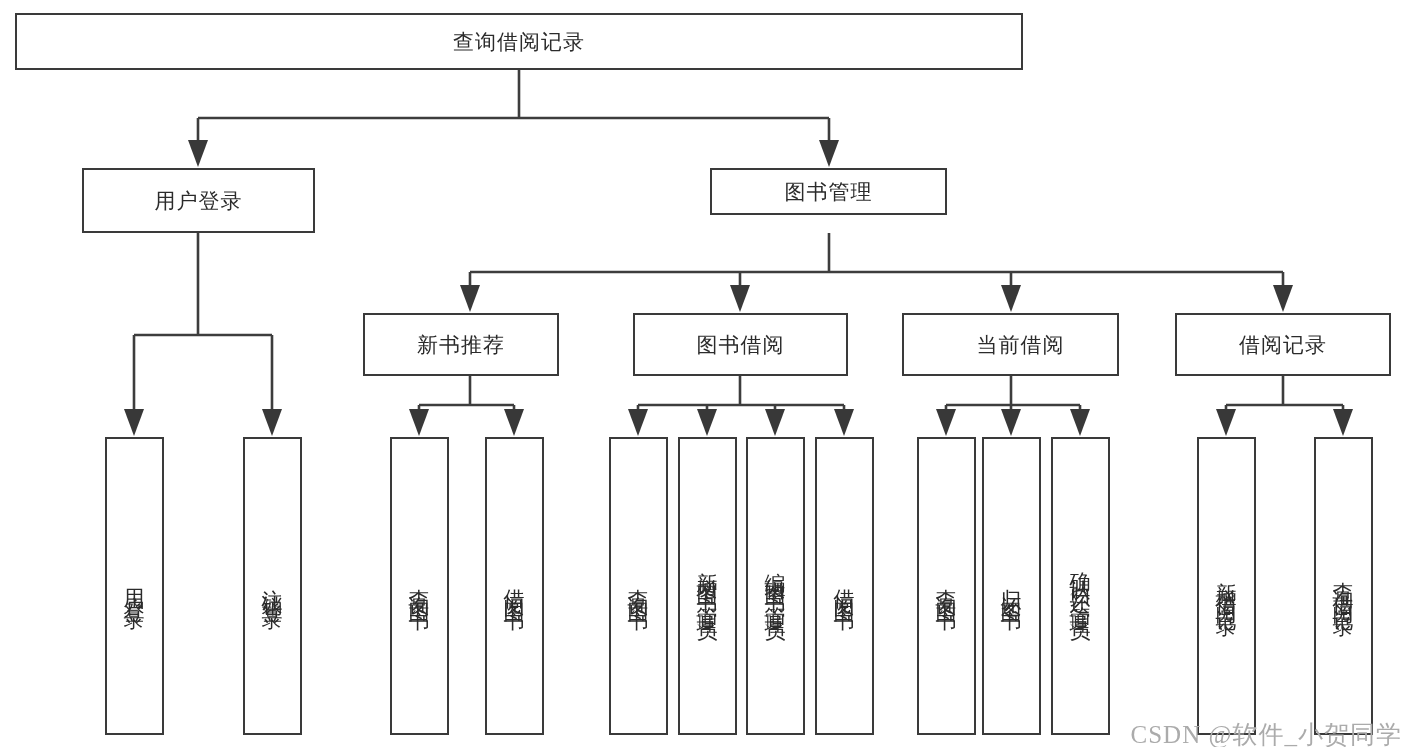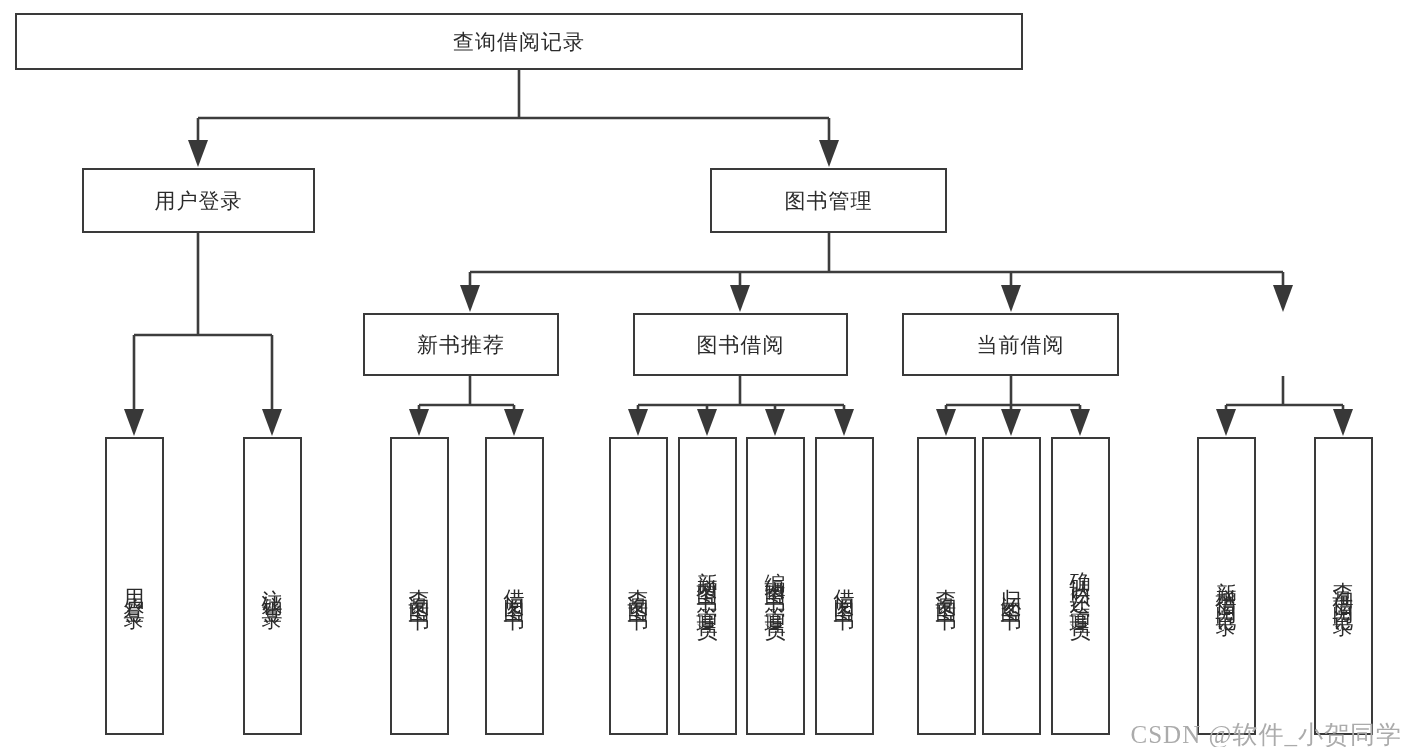--- a/index.html
+++ b/index.html
@@ -103,25 +103,26 @@
     <g>
       <path d="M1283 376 V405 M1226 405 H1343 M1226 405 V410 M1343 405 V410"></path>
       <polygon points="1216,409 1236,409 1226,436"></polygon>
       <polygon points="1333,409 1353,409 1343,436"></polygon>
     </g>
   </svg>
 
   <div class="box" style="left:15px; top:13px; width:1008px; height:57px;">查询借阅记录</div>
 
   <div class="box" style="left:82px; top:168px; width:233px; height:65px;">用户登录</div>
-  <div class="box" style="left:710px; top:168px; width:237px; height:65px;">图书管理</div>
+  <div class="box" style="left:710px; top:168px; width:237px; height:47px;">图书管理</div>
 
   <div class="box" style="left:363px; top:313px; width:196px; height:63px;">新书推荐</div>
   <div class="box" style="left:633px; top:313px; width:215px; height:63px;">图书借阅</div>
   <div class="box" style="left:902px; top:313px; width:217px; height:63px;padding-left:20px;">当前借阅</div>
+  <div class="box" style="left:1175px; top:313px; width:216px; height:63px;">借阅记录</div>
 
   <div class="box v" style="left:105px; top:437px; width:59px; height:298px;">用户登录</div>
   <div class="box v" style="left:243px; top:437px; width:59px; height:298px;">注销登录</div>
 
   <div class="box v" style="left:390px; top:437px; width:59px; height:298px;">查询图书</div>
   <div class="box v" style="left:485px; top:437px; width:59px; height:298px;">借阅图书</div>
 
   <div class="box v" style="left:609px; top:437px; width:59px; height:298px;">查询图书</div>
   <div class="box v" style="left:678px; top:437px; width:59px; height:298px;">新增图书（管理员）</div>
   <div class="box v" style="left:746px; top:437px; width:59px; height:298px;">编辑图书（管理员）</div>

